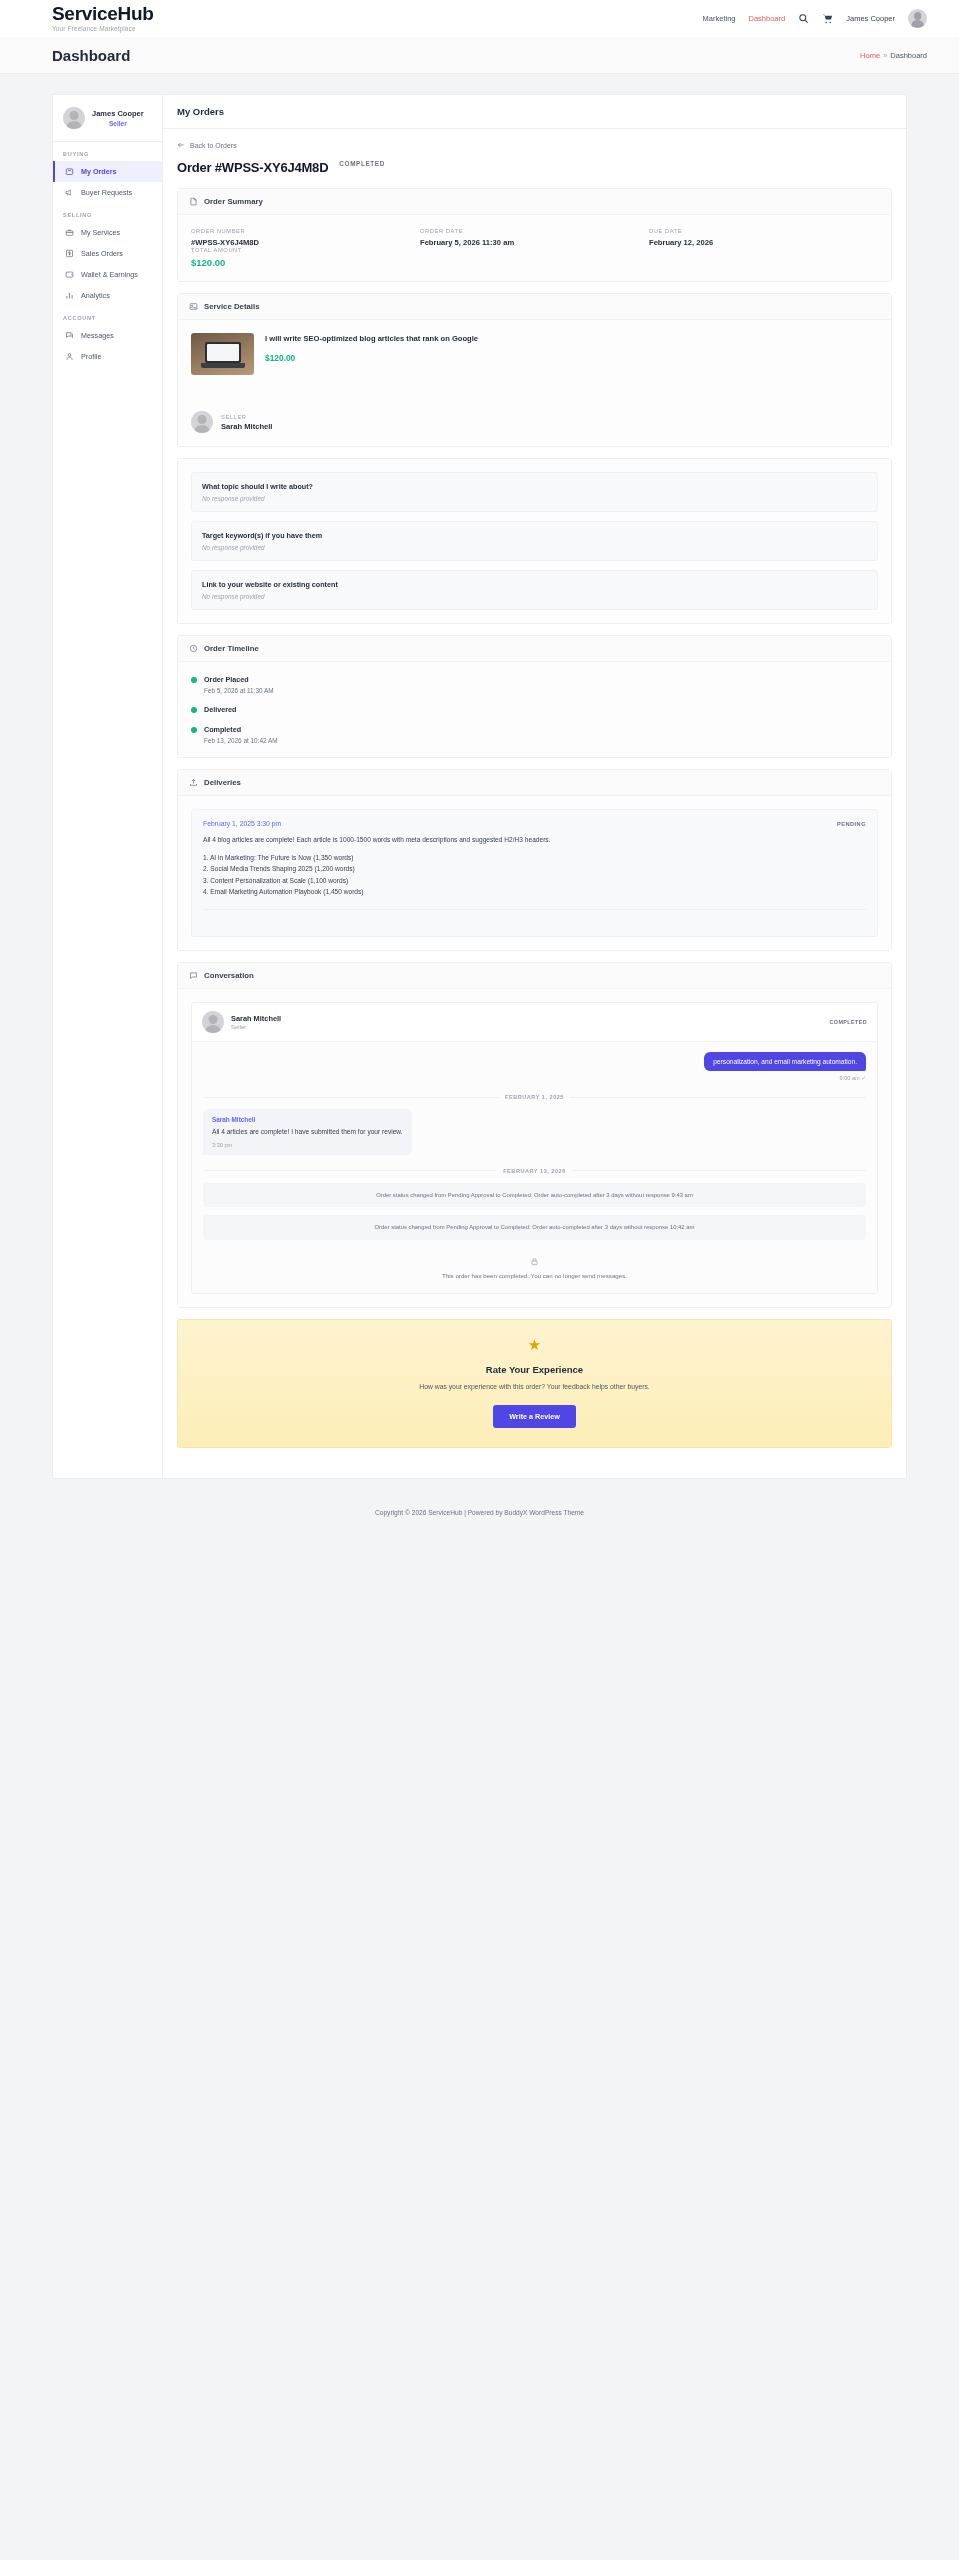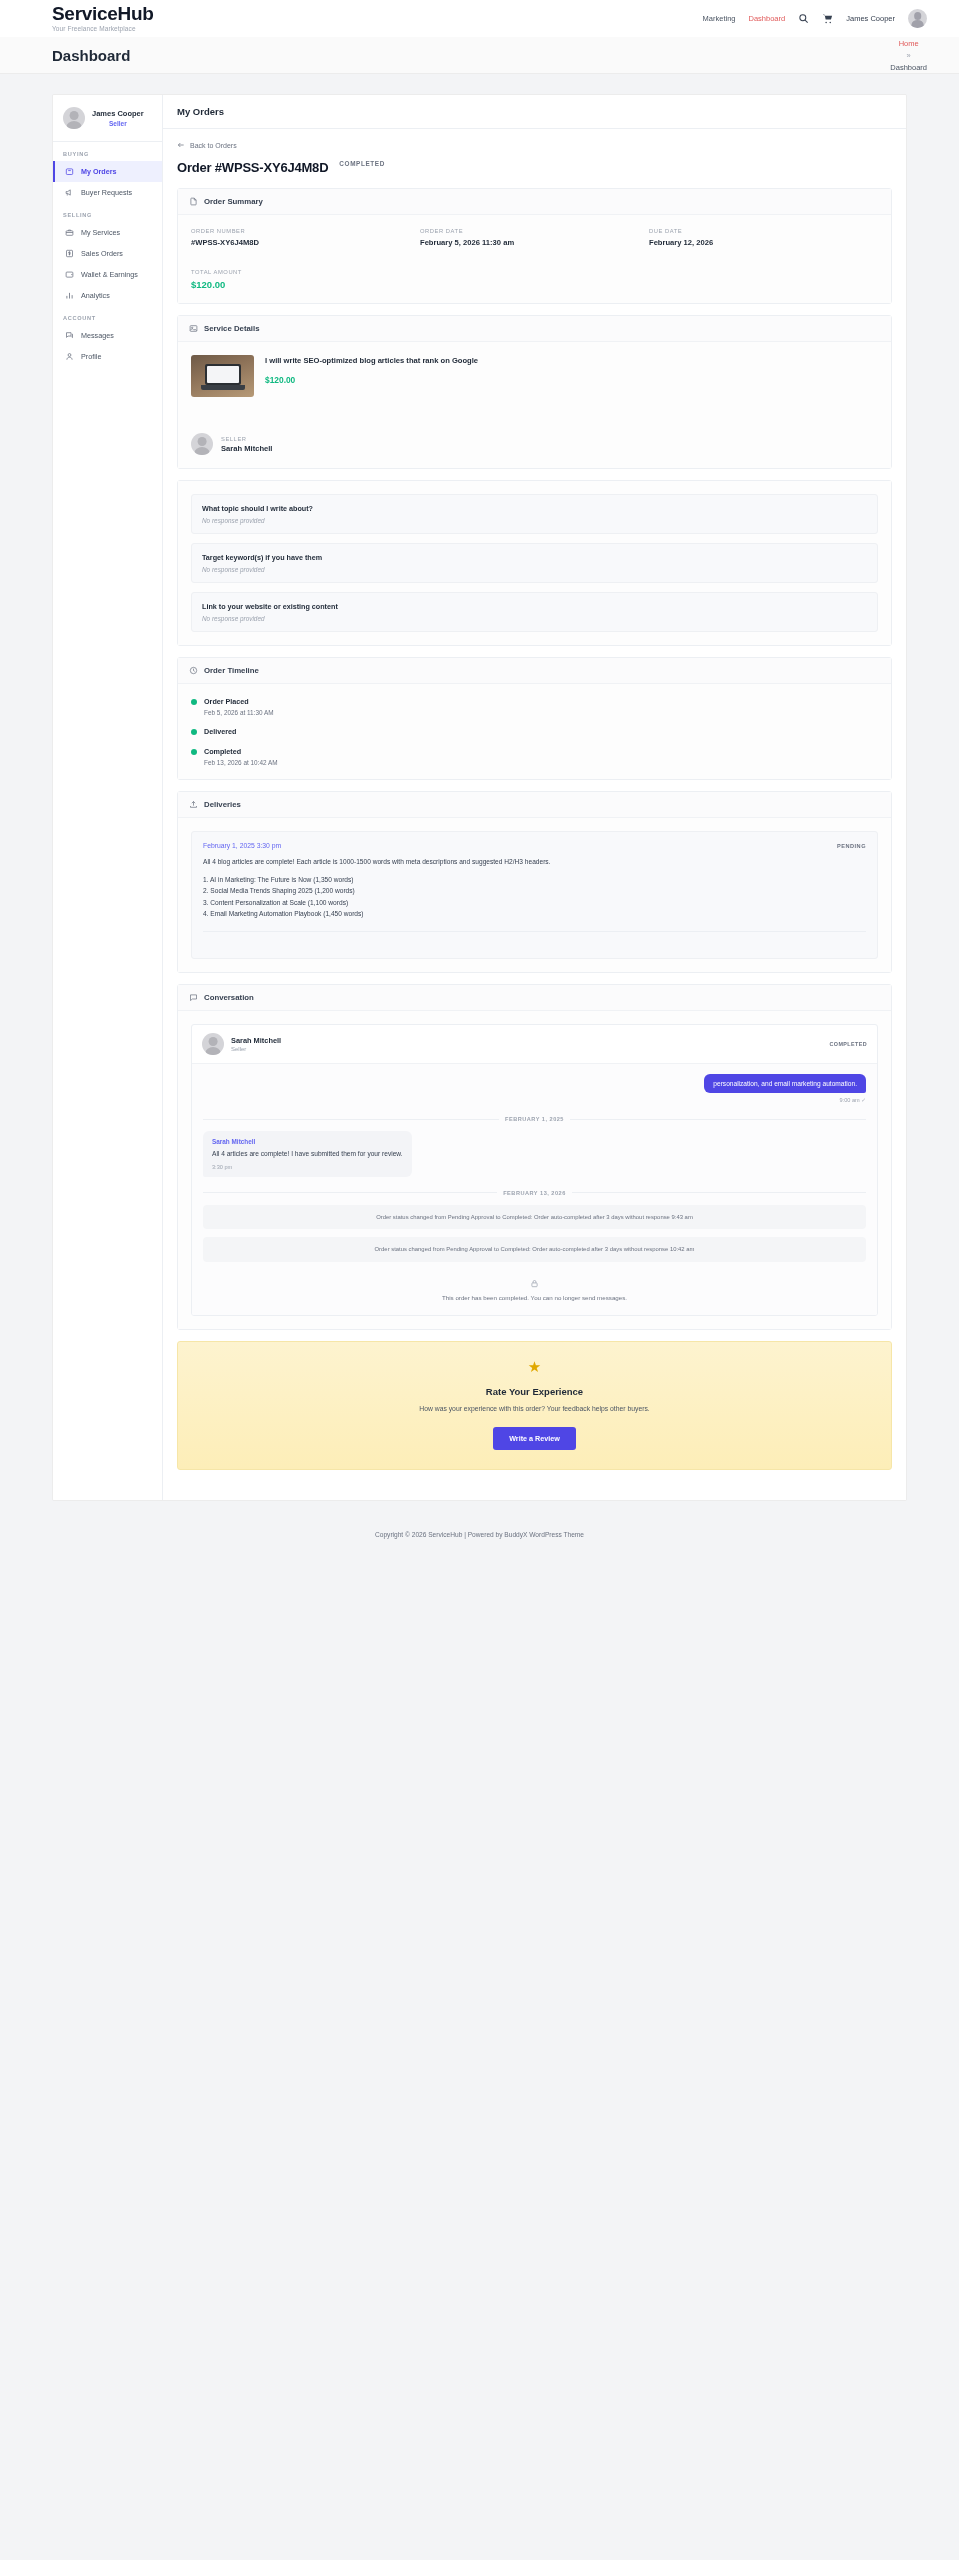--- a/index.html
+++ b/index.html
@@ -38,21 +38,21 @@
 
   
   .pagehead {
     background: #fafafa;
     border-bottom: 1px solid #ececec;
     height: 37px;
     display: flex; align-items: center;
     padding: 0 32px 0 52px;
   }
   .pagehead h1 { font-size: 15px; font-weight: 700; color: #1f2937; }
-  .crumbs { margin-left: auto; font-size: 7.5px; color: #4b5563; display:flex; align-items:center; gap:3px;flex-direction:column; }
+  .crumbs { margin-left: auto; font-size: 7.5px; color: #4b5563; display:flex; align-items:center; gap:3px; }
   .crumbs a { color: #e05a5a; text-decoration: none; }
   .crumbs .sep { color: #9ca3af; }
 
   
   .wrap { display: flex; gap: 0; padding: 20px 0 0 52px; background: #f3f4f6; }
   .shell { display:flex; width: 855px; background:#fff; border:1px solid #ececec; border-radius:2px; overflow:hidden; }
 
   
   .sidebar { width: 110px; background: #fff; border-right: 1px solid #eceff3; flex: 0 0 110px; }
   .side-user { display: flex; align-items: center; gap: 7px; padding: 12px 10px; border-bottom: 1px solid #eceff3; }
@@ -92,21 +92,21 @@
     display: flex; align-items: center; gap: 6px;
     padding: 8px 11px; border-bottom: 1px solid #f0f2f5; background: #fbfbfc;
   }
   .card-head .sic { width: 9px; height: 9px; color: #6b7280; flex:0 0 9px; }
   .card-head .sic svg { width: 100%; height: 100%; display:block; }
   .card-head .t { font-size: 7.8px; font-weight: 700; color: #374151; }
   .card-head .meta { margin-left: auto; font-size: 5.8px; color: #9ca3af; }
   .card-body { padding: 13px 13px; background: #fdfdfd; }
 
   
-  .sum-grid { display: grid; grid-template-columns: 1fr 1fr 1fr; row-gap: 22px; }
+  .sum-grid { display: grid; grid-template-columns: 1fr 1fr 1fr; row-gap: 0; }
   .sum-label { font-size: 5.8px; letter-spacing: .55px; color: #9ca3af; text-transform: uppercase; margin-bottom: 4px; }
   .sum-value { font-size: 7.6px; font-weight: 700; color: #1f2937; }
   .sum-value.green { color: #10b981; font-size: 9.5px; }
 
   
   .svc { display: flex; gap: 11px; align-items: flex-start; }
   .svc-thumb {
     width: 63px; height: 42px; border-radius: 3px; flex: 0 0 63px;
     background: linear-gradient(160deg,#6e5a47 0%,#8d7258 40%,#b79a77 100%);
     position: relative; overflow: hidden;

